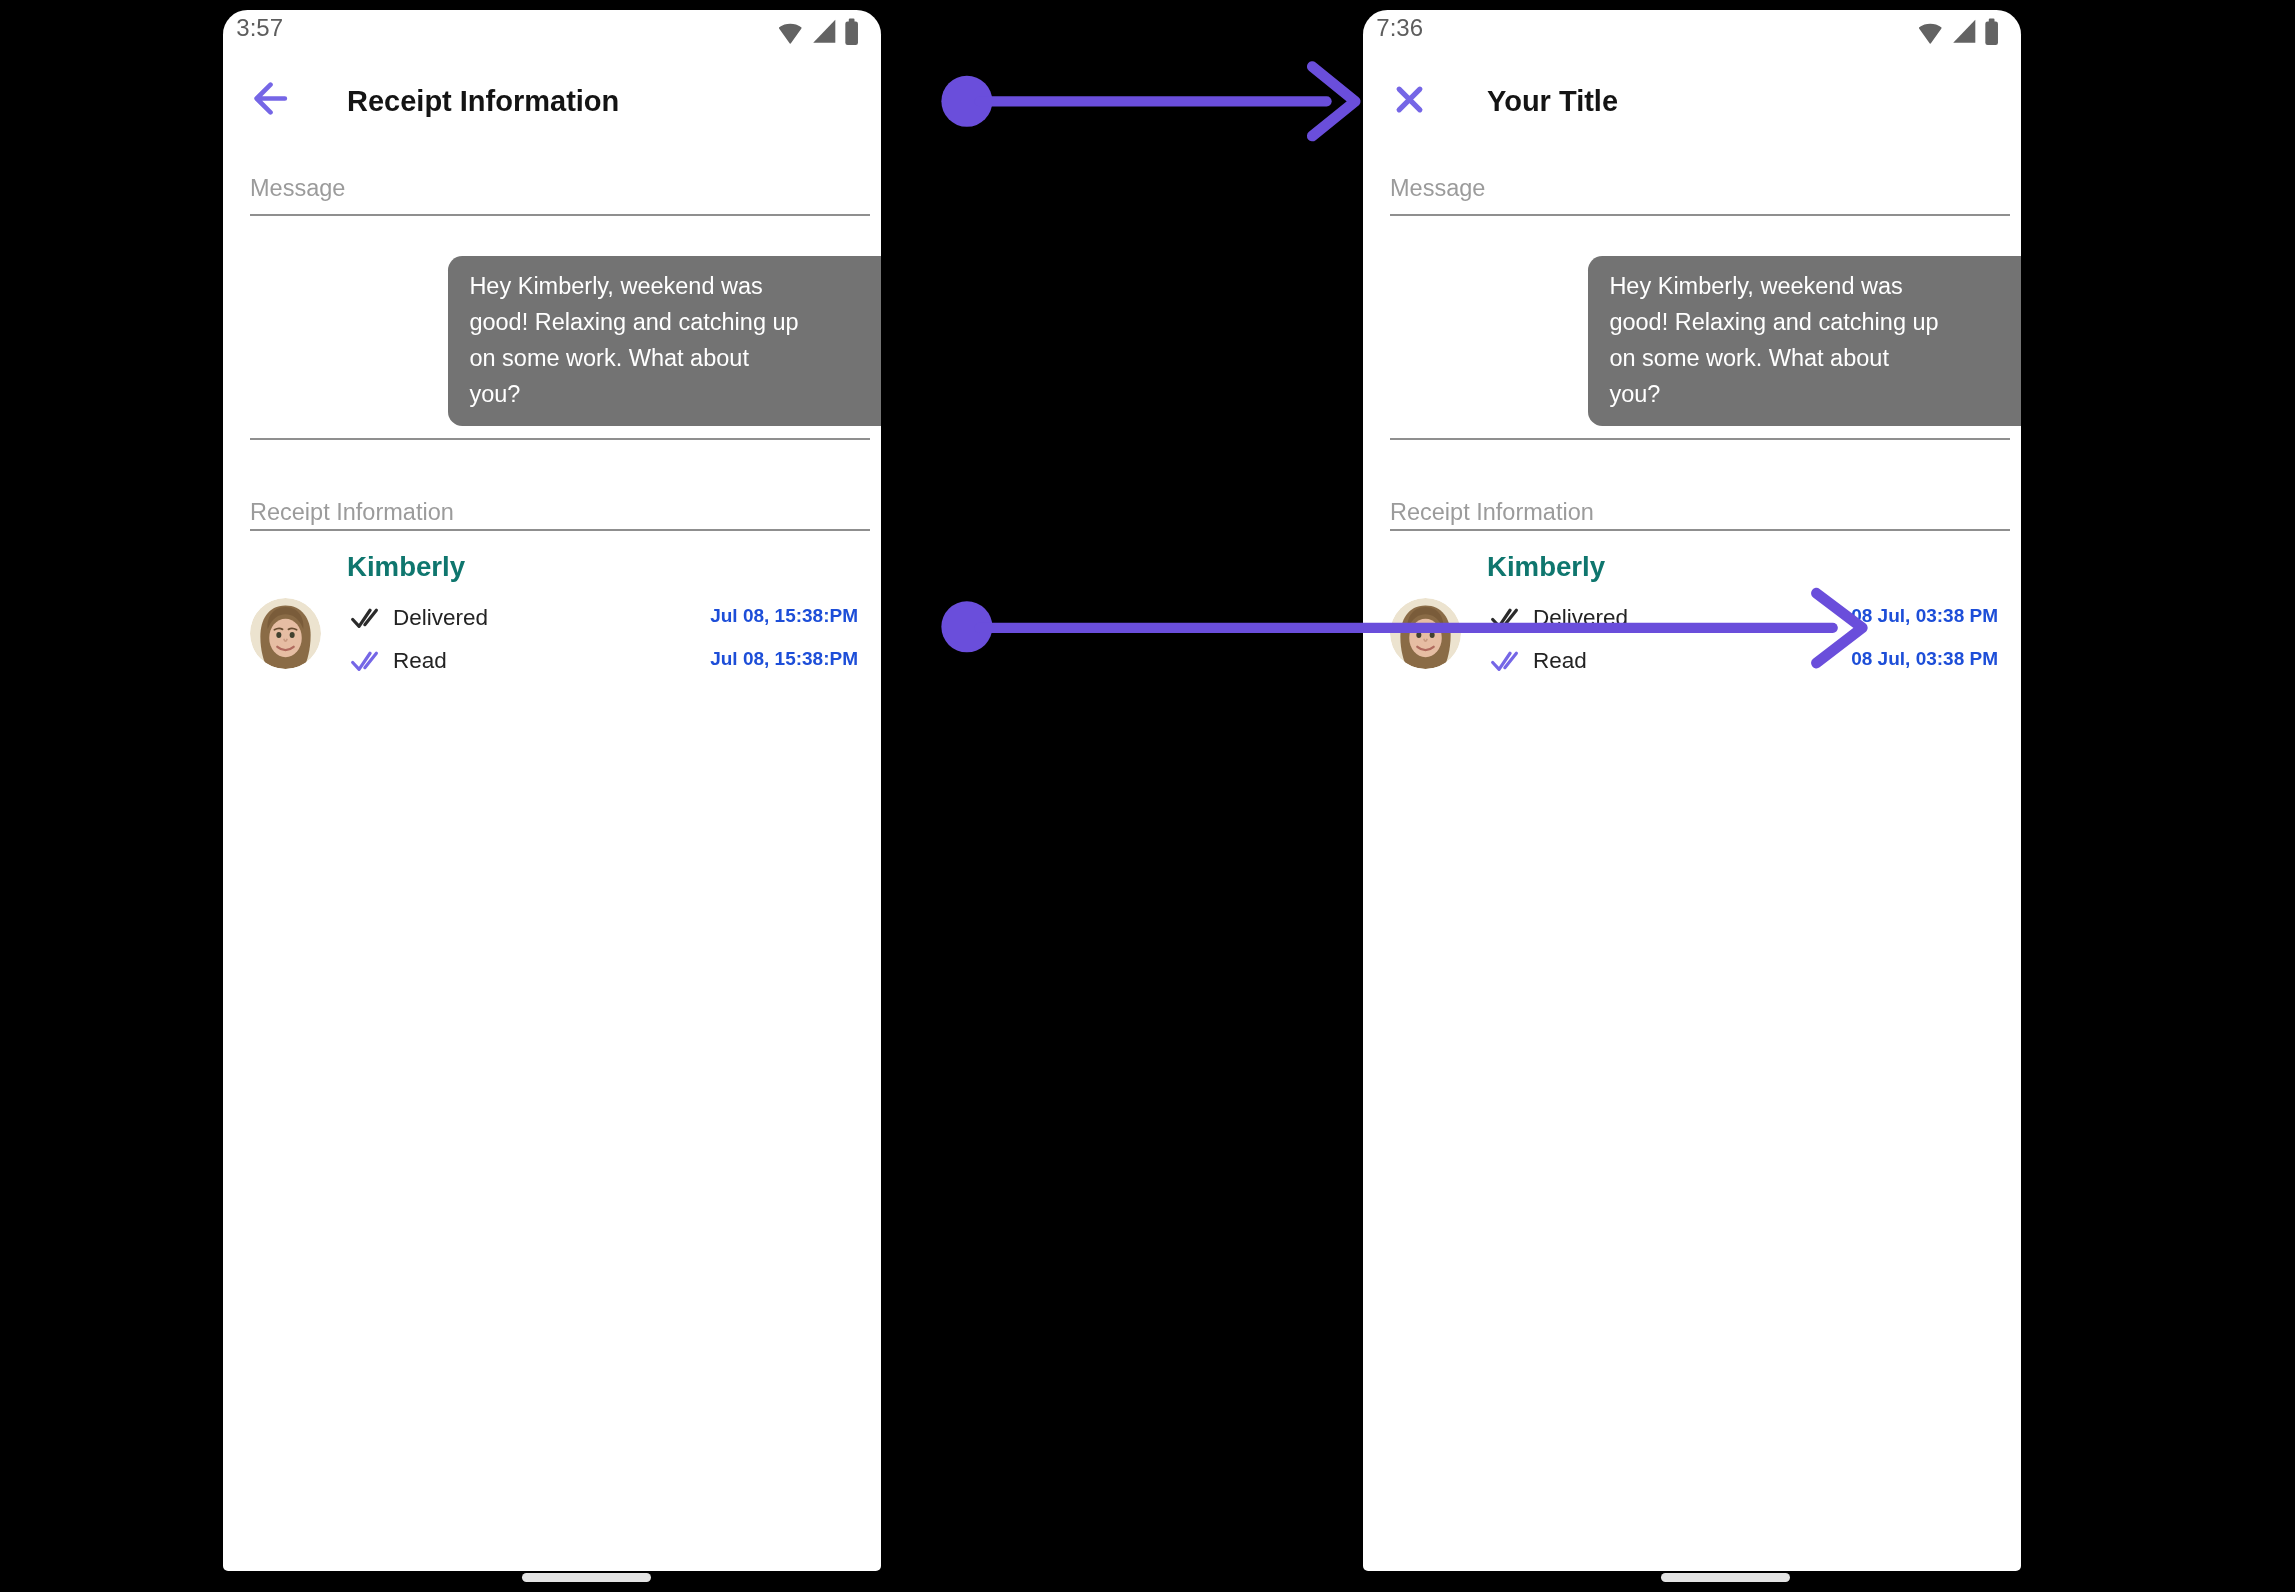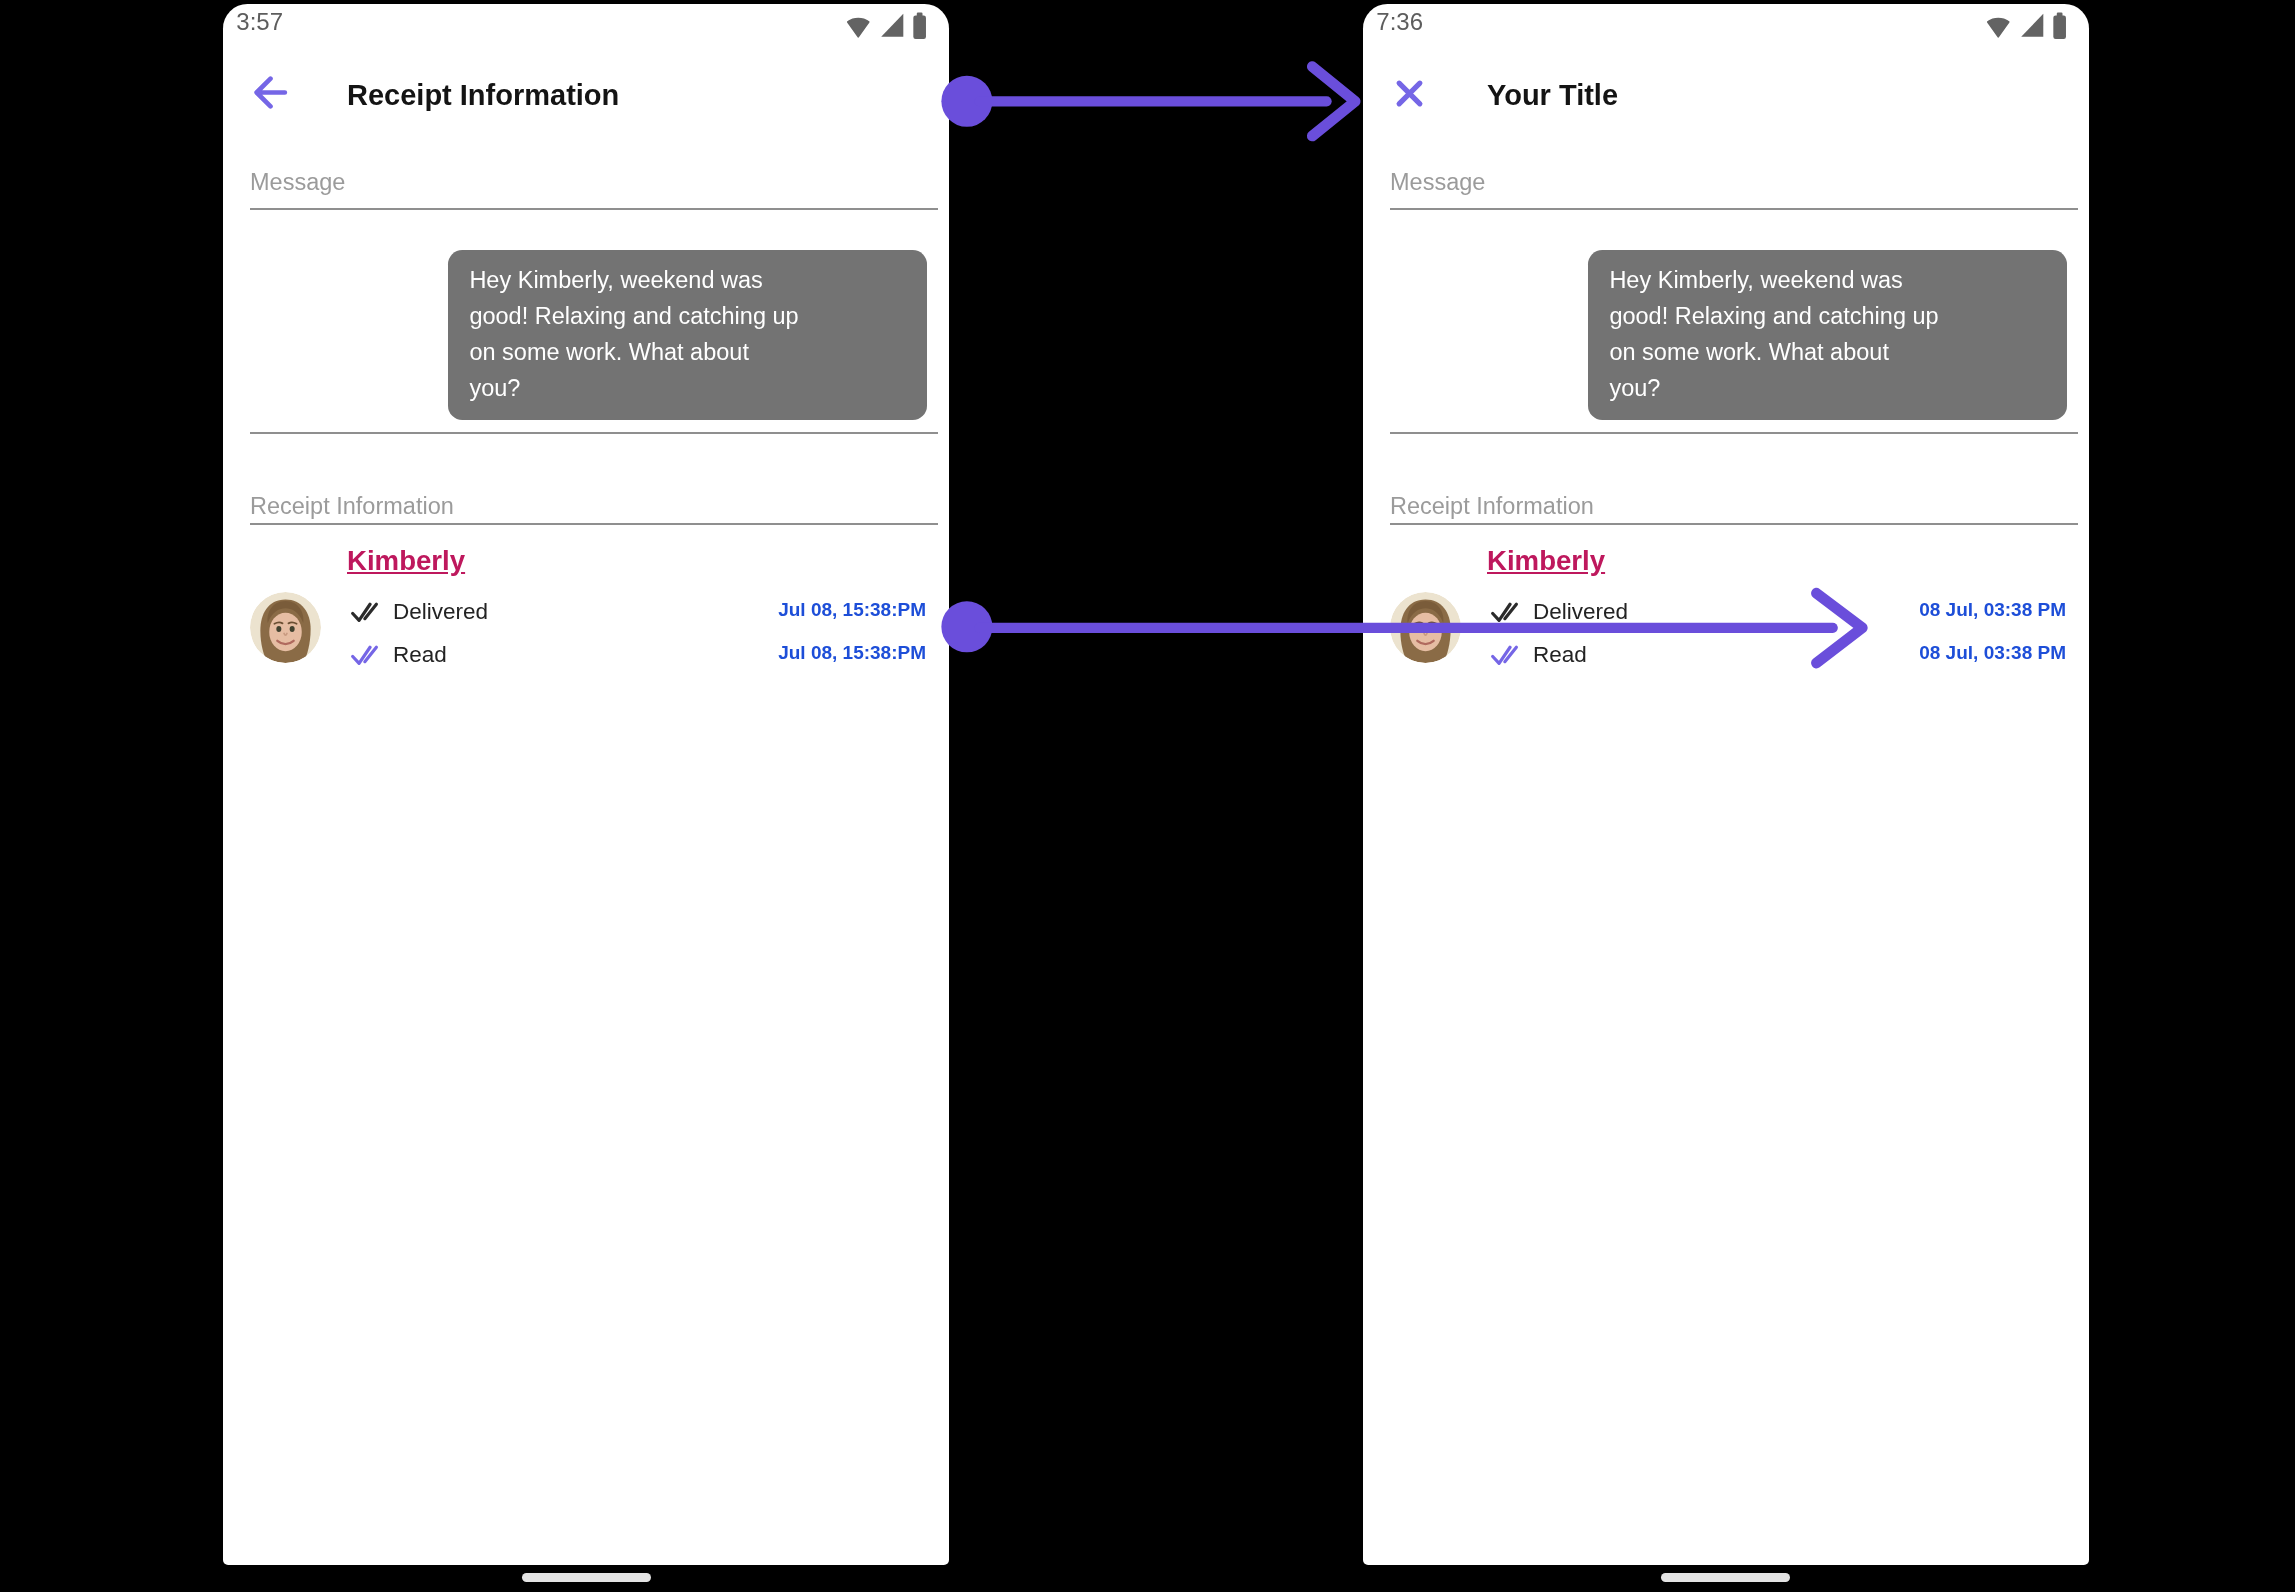--- a/index.html
+++ b/index.html
@@ -1,18 +1,18 @@
 <!DOCTYPE html>
 <html style="font-size:8.2px"><head>
 <meta charset="utf-8">
 <style>
   html,body{margin:0;padding:0;background:#000;}
   .canvas{position:relative;width:2295px;height:1593px;background:#000;overflow:hidden;
           font-family:"Liberation Sans", sans-serif;}
-  .phone{position:absolute;top:4px;width:726px;height:1561px;background:#fff;
+  .phone{position:absolute;top:10px;width:658px;height:1561px;background:#fff;
          border-radius:24.5px 24.5px 5.1px 5.1px;overflow:hidden;}
   .phone.left{left:223px;}
   .phone.right{left:1363px;}
 
   .status-time{position:absolute;left:13.3px;top:4.1px;font-size:24px;color:#5d5d5d;}
   .status-icons{position:absolute;right:21.4px;top:8.2px;display:flex;gap:7.1px;align-items:flex-start;}
 
   .hdr-icon{position:absolute;left:29px;top:70px;width:37px;height:37px;}
   .hdr-icon.x{left:32px;top:75px;width:29px;height:29px;}
   .title{position:absolute;left:124px;top:75px;font-size:29px;font-weight:700;color:#141414;}
@@ -20,21 +20,21 @@
   .section-label{position:absolute;left:27px;font-size:23.5px;color:#9b9b9b;}
   .lbl-message{top:165px;}
   .lbl-receipt{top:475px;margin-top:14px;}
   .divider{position:absolute;left:27px;right:11.2px;height:2px;background:#8f8f8f;}
   .div1{top:204px;} .div2{top:428px;} .div3{top:519px;}
 
   .bubble{position:absolute;left:225px;top:246px;width:479px;box-sizing:border-box;
           background:#737373;border-radius:14.3px;padding:12.2px 10.2px 14.3px 21.4px;
           color:#fff;font-size:23.5px;line-height:36px;white-space:pre-line;}
 
-  .contact-name{position:absolute;left:124px;top:541px;font-size:27.6px;font-weight:700;color:#be185d;text-decoration:underline;}
+  .contact-name{position:absolute;left:124px;top:541px;font-size:27.6px;font-weight:700;color:#0f766e;}
   .avatar{position:absolute;left:27px;top:588px;width:71px;height:71px;border-radius:50%;overflow:hidden;}
 
   .receipt-row{position:absolute;left:0;right:23px;height:33px;}
   .row1{top:592px;} .row2{top:635px;}
   .check{position:absolute;left:128px;top:3.1px;width:30px;height:25.5px;}
   .row-label{position:absolute;left:170px;top:2.6px;font-size:22.5px;color:#232323;}
   .row-time{position:absolute;right:0;top:2.6px;font-size:19px;font-weight:700;color:#1d4ed8;}
 
   .home-indicator{position:absolute;top:1573px;width:129px;height:9.2px;border-radius:4.6px;background:#e3e3e3;}
   .hi-left{left:522px;} .hi-right{left:1661px;}

